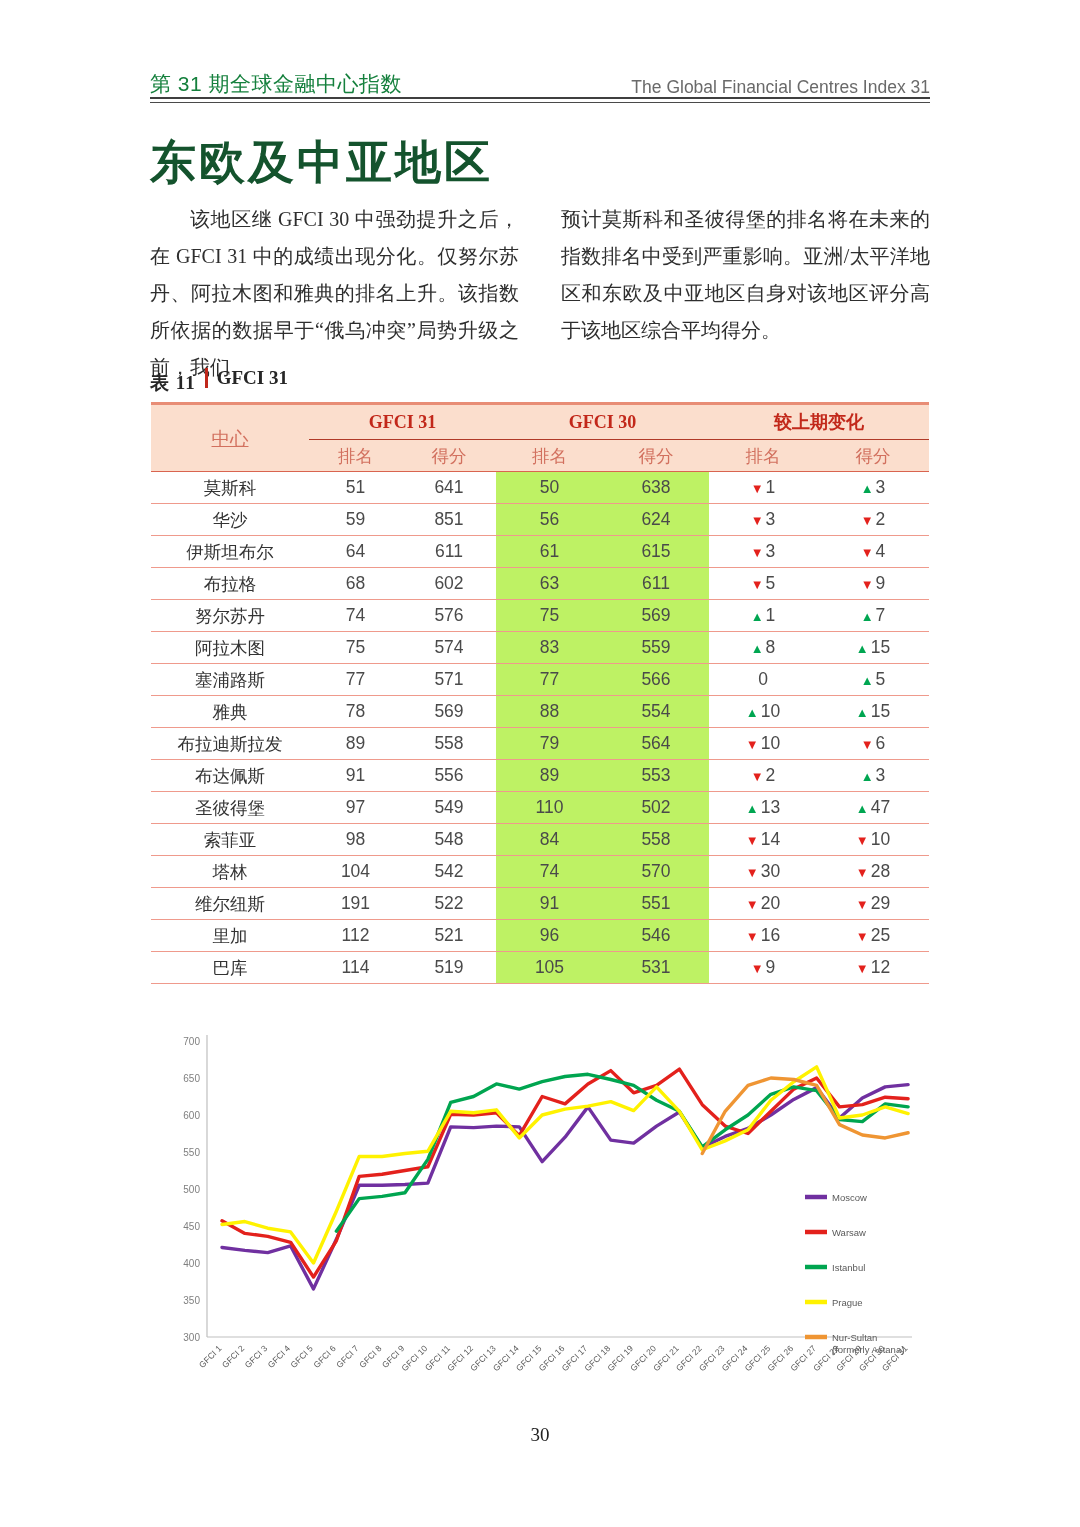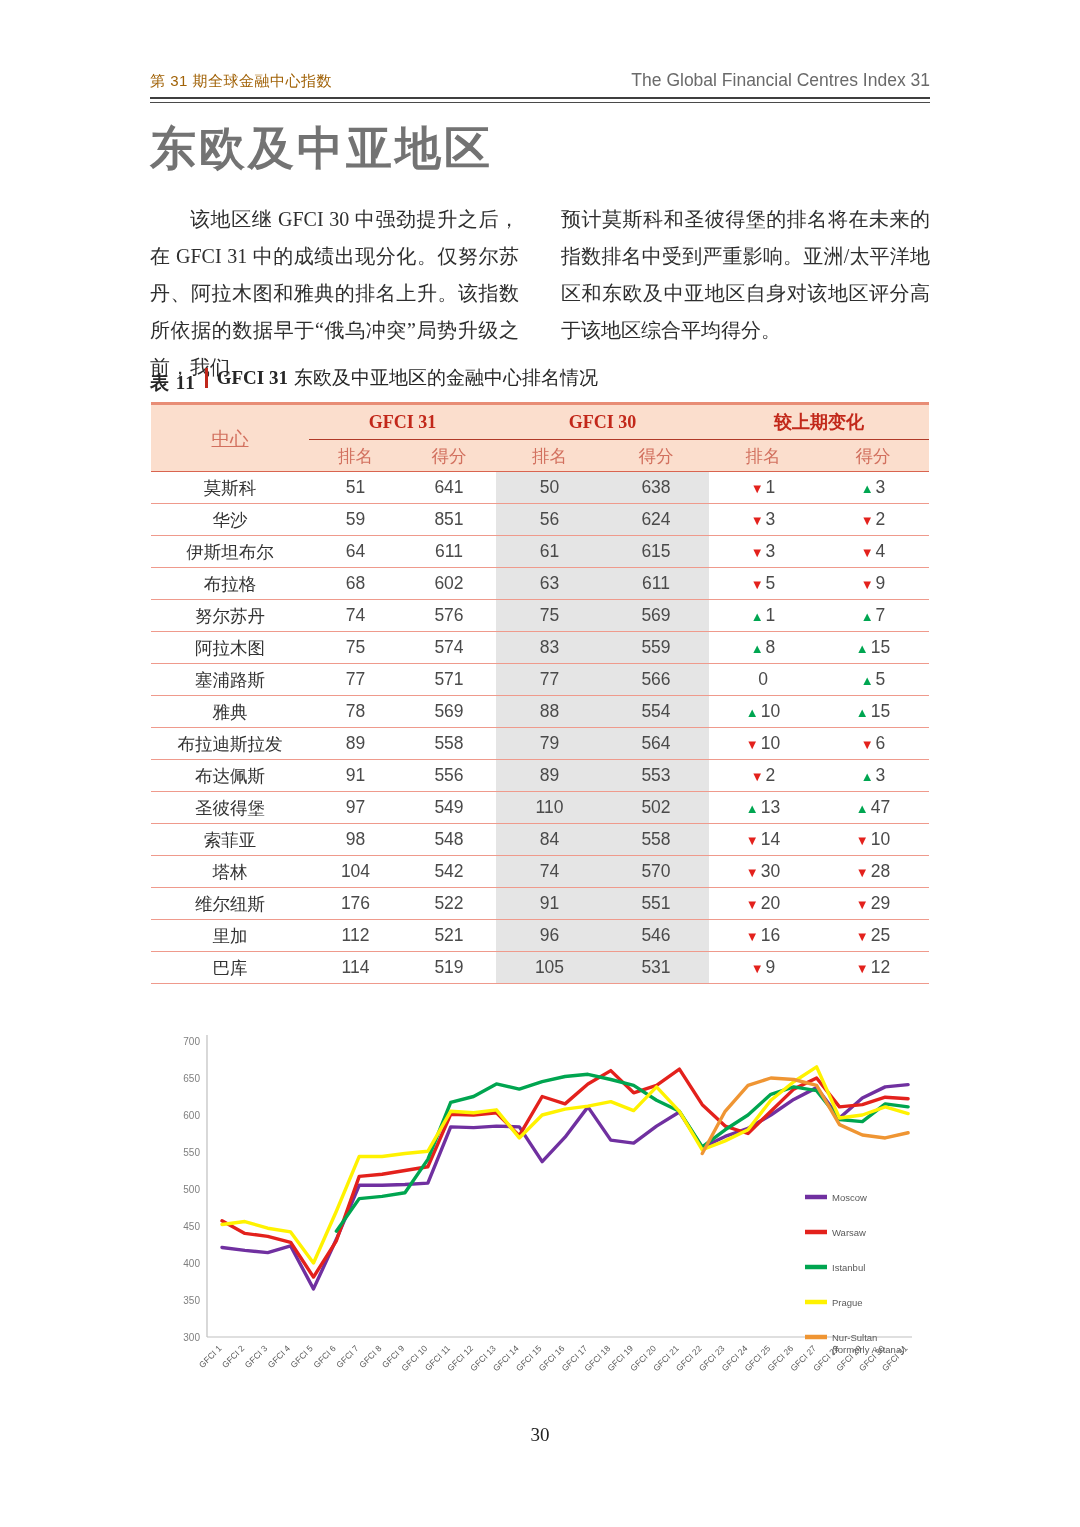--- a/index.html
+++ b/index.html
@@ -2,26 +2,26 @@
 <html><head>
 <meta charset="utf-8">
 <style>
   html,body{margin:0;padding:0;background:#e8e8e8;}
   .page{
     position:relative;width:1080px;height:1527px;background:#ffffff;
     font-family:"Liberation Sans",sans-serif;overflow:hidden;margin:0 auto;
   }
   
   .hdr{position:absolute;left:150px;top:70px;width:780px;display:flex;justify-content:space-between;align-items:flex-end;}
-  .hdr-left{font-size:15px;color:#a16207;letter-spacing:.5px;}
+  .hdr-left{font-size:21px;color:#15803d;letter-spacing:.5px;}
   .hdr-right{font-size:17.5px;color:#6a6a6a;}
   .hdr-rule{position:absolute;left:150px;top:97px;width:780px;height:3px;border-top:2.5px solid #3f3f3f;border-bottom:1px solid #4a4a4a;}
   
-  .title{position:absolute;left:150px;top:118px;font-family:"Liberation Serif",serif;font-weight:bold;
-    font-size:46px;color:#737373;letter-spacing:3px;}
+  .title{position:absolute;left:150px;top:132px;font-family:"Liberation Serif",serif;font-weight:bold;
+    font-size:46px;color:#14532d;letter-spacing:3px;}
   
   .cols{position:absolute;left:150px;top:201px;width:780px;display:flex;gap:42px;}
   .col{width:369px;font-family:Liberation Serif, serif;font-size:20px;line-height:37px;color:#2e2e2e;text-align:justify;}
   .col.first{text-indent:2em;}
   
   .caption{position:absolute;left:150px;font-size:19px;color:#262626;display:flex;align-items:center;}
   .caption.tbl{top:360px;}
   .caption.fig{top:977px;}
   .cap-num{font-family:Liberation Serif, serif;font-weight:bold;letter-spacing:1px;margin-top:10px;}
   .cap-bar{display:inline-block;width:3px;height:20px;background:#c0281c;margin:0 9px;}
@@ -31,21 +31,21 @@
   .rank-table th,.rank-table td{text-align:center;padding:0;font-weight:normal;}
   .rank-table thead{background:#fbdecd;}
   .rank-table thead tr.grp th{height:34px;border-top:3px solid #e88d76;}
   .rank-table thead tr.sub th{height:31px;}
   th.center-hd{color:#d2705e;font-size:18.5px;text-decoration:underline;}
   th.grp-hd{color:#c2281a;font-weight:bold;font-size:18px;font-family:"Liberation Serif",serif;border-bottom:1.5px solid #b03a28;}
   th.sub-hd{color:#d2705e;font-size:17.5px;}
   .rank-table tbody td{height:31px;font-size:17.5px;color:#4a4a4a;border-bottom:1.5px solid #ef9a8c;}
   .rank-table tbody td:first-child{color:#333;}
   .rank-table tbody tr:first-child td{border-top:1.5px solid #d96450;}
-  td.band{background:#e5e5e5;}
+  td.band{background:#bef264;}
   .tri{font-size:13px;margin-right:2px;}
   .tri.up{color:#00a651;}
   .tri.down{color:#e3211c;}
   
   .chart-wrap{position:absolute;left:150px;top:1020px;width:780px;height:400px;}
   text.tick{font-family:"Liberation Sans",sans-serif;font-size:10px;fill:#7f7f7f;}
   text.xlab{font-family:"Liberation Sans",sans-serif;font-size:8.5px;fill:#595959;}
   text.leg{font-family:"Liberation Sans",sans-serif;font-size:9.5px;fill:#5a5a5a;}
   
   .pagenum{position:absolute;left:0;top:1424px;width:100%;text-align:center;
@@ -66,21 +66,20 @@
 
   <div class="cols">
     <div class="col first">该地区继 GFCI 30 中强劲提升之后，在 GFCI 31 中的成绩出现分化。仅努尔苏丹、阿拉木图和雅典的排名上升。该指数所依据的数据早于“俄乌冲突”局势升级之前，我们</div>
     <div class="col">预计莫斯科和圣彼得堡的排名将在未来的指数排名中受到严重影响。亚洲/太平洋地区和东欧及中亚地区自身对该地区评分高于该地区综合平均得分。</div>
   </div>
 
   <div class="caption tbl">
     <span class="cap-num">表 11</span>
     <span class="cap-bar"></span>
     <span class="cap-bold">GFCI 31</span>
-    <span>东欧及中亚地区的金融中心排名情况</span>
   </div>
 
   <table class="rank-table">
     <colgroup>
       <col style="width:158px">
         <col style="width:93px">
         <col style="width:94px">
       <col style="width:107px">
         <col style="width:106px">
         <col style="width:108px">
@@ -215,21 +214,21 @@
           <td>塔林</td>
           <td>104</td>
           <td>542</td>
           <td class="band">74</td>
           <td class="band">570</td>
           <td><span class="tri down">▼</span>30</td>
           <td><span class="tri down">▼</span>28</td>
         </tr>
         <tr>
           <td>维尔纽斯</td>
-          <td>176</td>
+          <td>191</td>
           <td>522</td>
           <td class="band">91</td>
           <td class="band">551</td>
           <td><span class="tri down">▼</span>20</td>
           <td><span class="tri down">▼</span>29</td>
         </tr>
         <tr>
           <td>里加</td>
           <td>112</td>
           <td>521</td>

